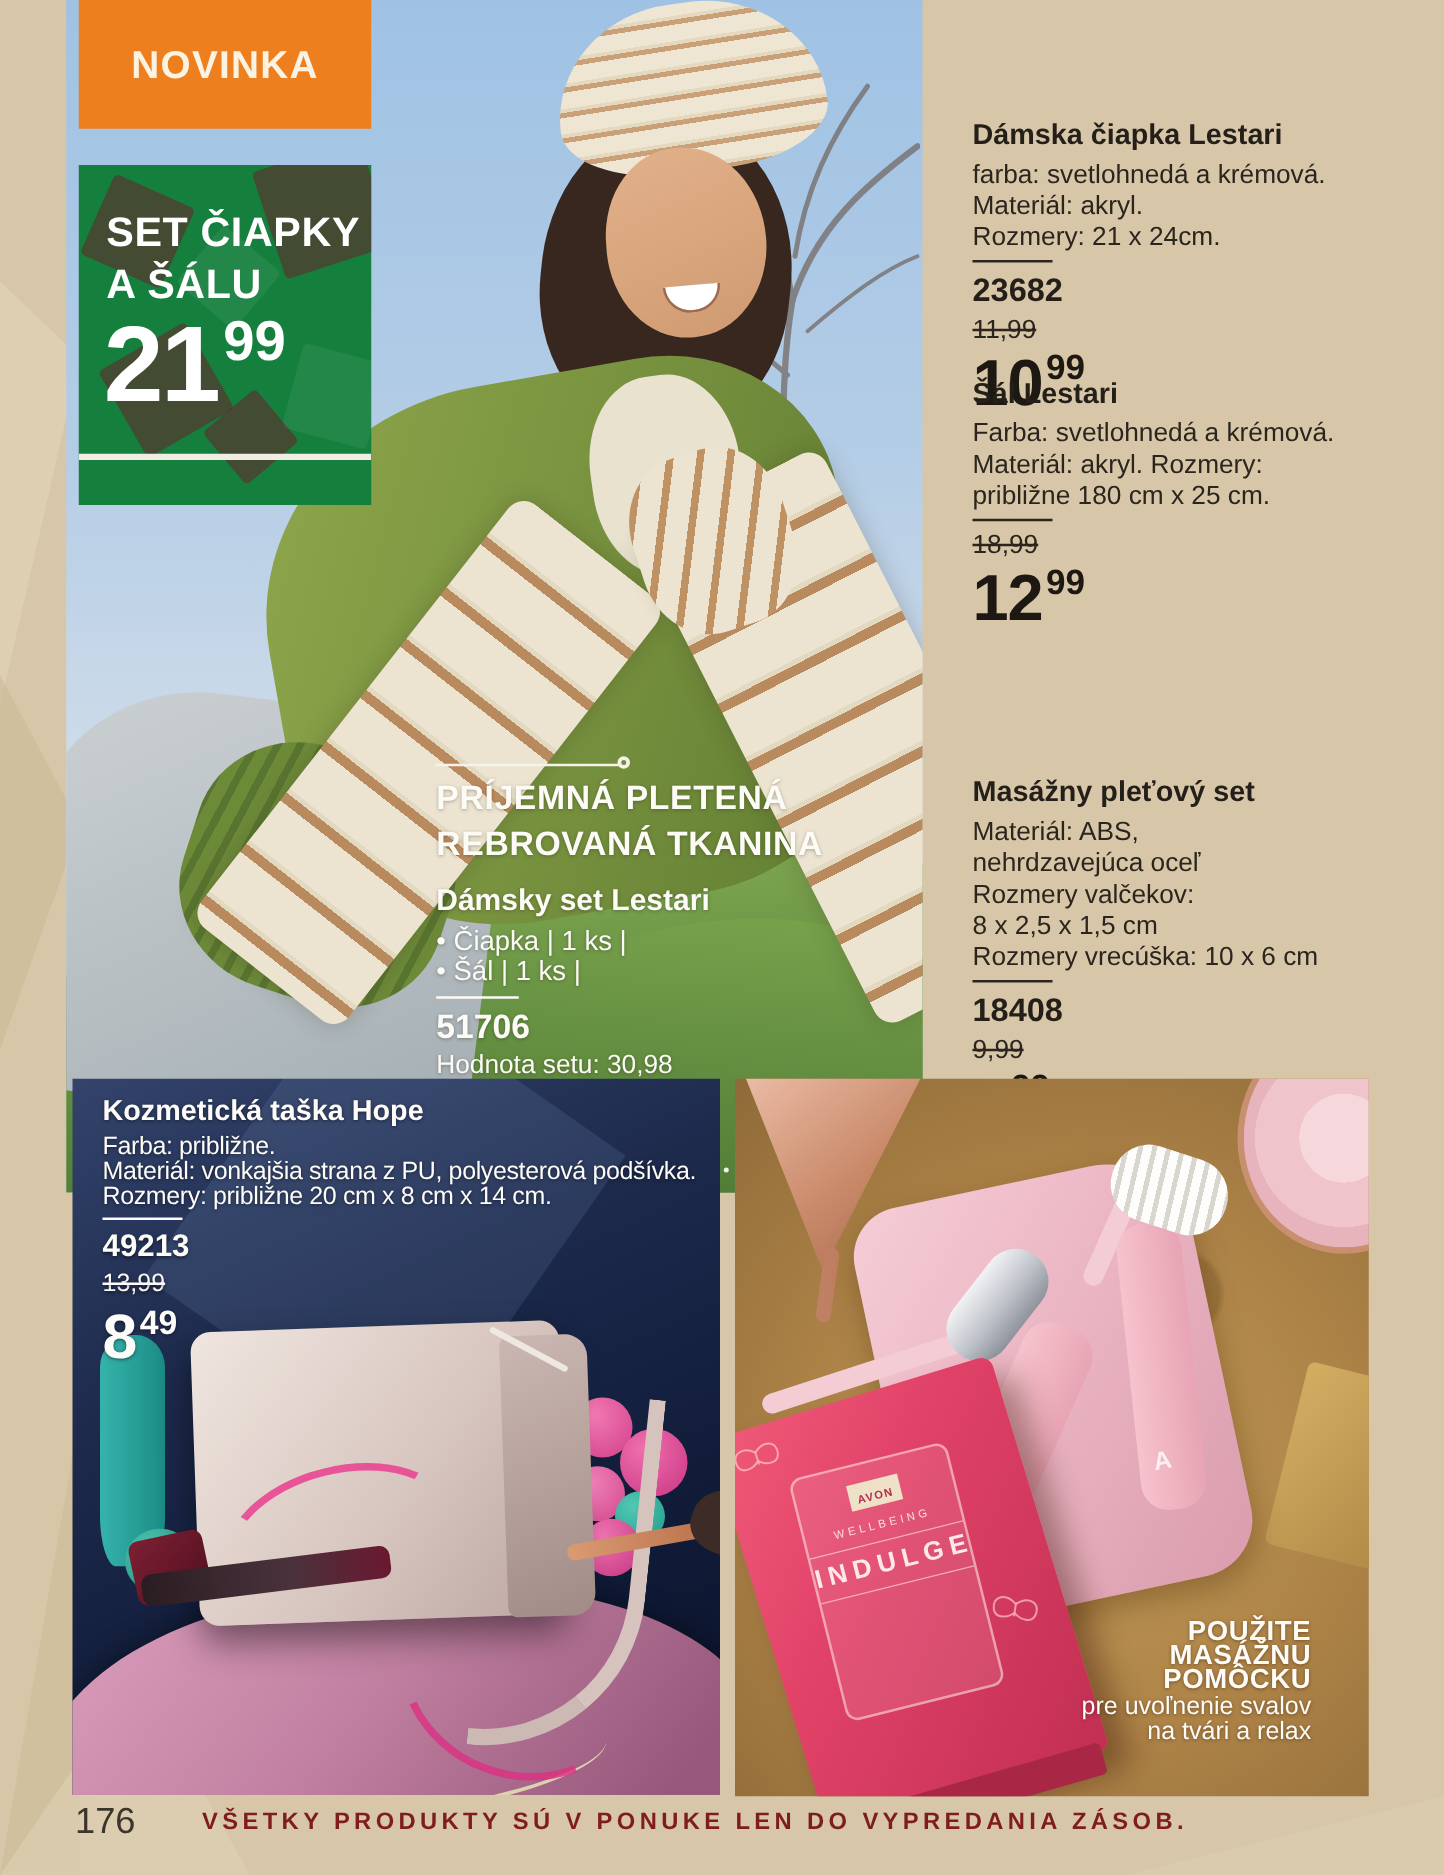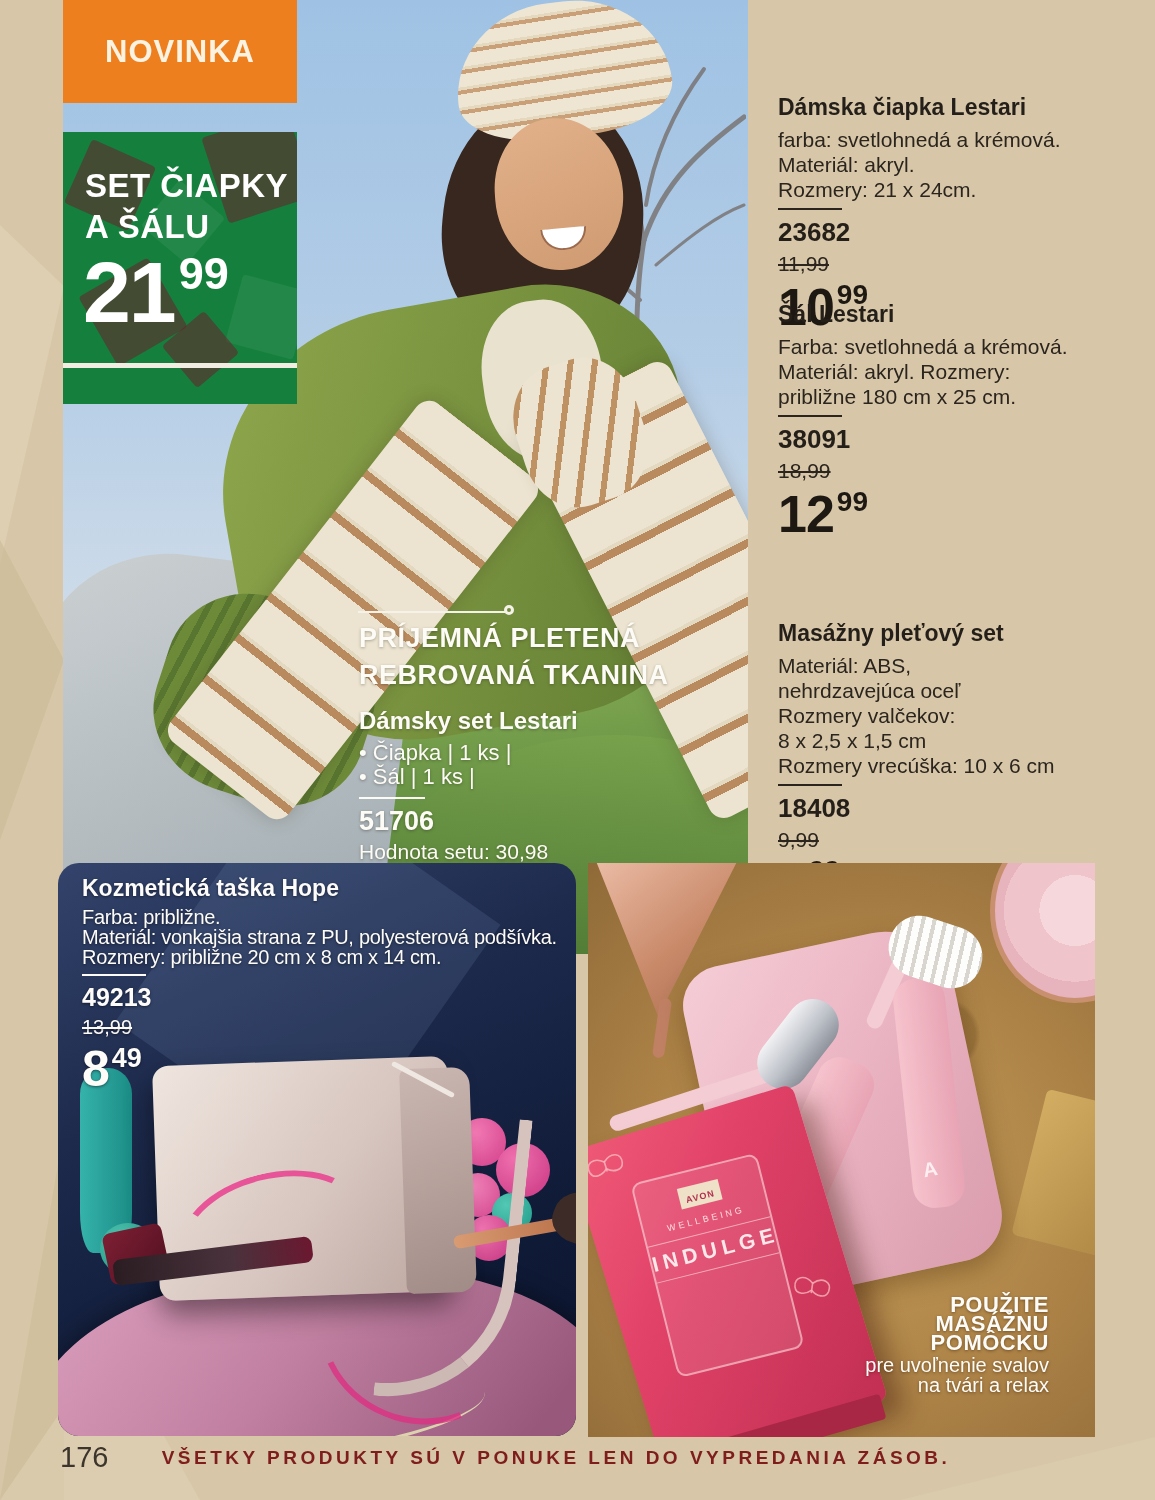--- a/index.html
+++ b/index.html
@@ -16,21 +16,21 @@
   
   .bg-tri { position:absolute; opacity:.55; }
   .t1 { left:0; top:225px; width:64px; height:340px; background:#e3d5ba; clip-path:polygon(0 0,100% 18%,0 100%); }
   .t2 { left:0; top:540px; width:64px; height:300px; background:#c9b globalthis; background:#c9b894; clip-path:polygon(0 0,100% 40%,0 100%); }
   .t3 { left:0; top:1130px; width:64px; height:370px; background:#cbb995; clip-path:polygon(0 100%,100% 0,100% 100%); }
   .t4 { left:0; top:1340px; width:200px; height:160px; background:#e0d2b7; clip-path:polygon(0 100%,55% 0,100% 100%); }
   .t5 { left:900px; top:1437px; width:255px; height:63px; background:#dccdb0; clip-path:polygon(0 100%,100% 0,100% 100%); }
 
   
   #hero {
-    left:63px; top:0; width:685px; height:954px;
+    left:53px; top:0; width:685px; height:954px;
     background:linear-gradient(180deg,#9fc2e4 0%,#b4cde6 38%,#c8d8e8 58%,#cfdce9 66%);
     overflow:hidden;
   }
   .grass {
     position:absolute; left:-70px; bottom:-60px; width:830px; height:350px;
     background:linear-gradient(180deg,#85ab54 0%,#5d8a3e 55%,#45702f 100%);
     border-radius:48% 36% 0 0 / 60% 42% 0 0;
     transform:rotate(-5deg);
   }
   .grass2 {
@@ -116,21 +116,20 @@
   .p-old { font-size:21px; color:#2b251e; text-decoration:line-through; margin-top:4px; }
   .p-price { margin-top:1px; font-weight:bold; color:#1d1812; }
   .p-price .int { font-size:52px; letter-spacing:-1px; }
   .p-price .sup { font-size:28px; position:relative; top:-21px; left:3px; }
 
   
   #bagphoto {
     left:58px; top:863px; width:518px; height:573px;
     background:linear-gradient(155deg,#33436b 0%,#1d2a4c 35%,#101b38 70%,#0b142c 100%);
     overflow:hidden;
-    border-radius:21px;
   }
   .sheen { position:absolute; left:120px; top:-40px; width:260px; height:300px; background:rgba(140,170,215,.14); transform:rotate(35deg); }
   .vase { position:absolute; left:22px; top:205px; width:52px; height:185px; background:linear-gradient(90deg,#35b3ab,#1b8c86); border-radius:45% 45% 25% 25% / 14% 14% 22% 22%; }
   .bagbody { position:absolute; left:98px; top:198px; width:295px; height:235px; background:linear-gradient(128deg,#efe6df 0%,#d8c6c0 55%,#bba69f 100%); border-radius:16px; transform:rotate(-2deg); box-shadow:0 14px 28px rgba(0,0,0,.45); }
   .bagside { position:absolute; left:345px; top:205px; width:70px; height:225px; background:linear-gradient(160deg,#cbb7b1,#a18b86); border-radius:8px 18px 18px 8px; transform:rotate(-2deg); }
   .zipper { position:absolute; left:330px; top:214px; width:70px; height:5px; background:#efe8e2; transform:rotate(28deg); border-radius:3px; }
   .strap { position:absolute; left:330px; top:250px; width:130px; height:290px; border:none; border-right:13px solid #d6c3bd; border-bottom:13px solid #cdb9b3; border-radius:0 0 130px 0; transform:rotate(6deg); }
   .bauble { position:absolute; border-radius:50%; }
   .lipstick { position:absolute; left:55px; top:385px; width:200px; height:26px; background:linear-gradient(90deg,#2a1d22,#4a323c 60%,#6b1830); border-radius:8px; transform:rotate(-7deg); }
   .polish { position:absolute; left:48px; top:365px; width:60px; height:52px; background:linear-gradient(140deg,#7e1f35,#51101f); border-radius:8px; transform:rotate(-12deg); }
@@ -283,21 +282,20 @@
     <span class="int">10</span><span class="sup">99</span>
   </div>
 </div>
 
 <div class="product p2">
   <div class="p-name">Šál Lestari</div>
   <div class="p-line">Farba: svetlohnedá a krémová.</div>
   <div class="p-line">Materiál: akryl. Rozmery:</div>
   <div class="p-line">približne 180 cm x 25 cm.</div>
   <div class="p-rule"></div>
-  <div class="p-code">38091</div>
   <div class="p-old">18,99</div>
   <div class="p-price">
     <span class="int">12</span><span class="sup">99</span>
   </div>
 </div>
 
 <div class="product p3">
   <div class="p-name">Masážny pleťový set</div>
   <div class="p-line">Materiál: ABS,</div>
   <div class="p-line">nehrdzavejúca oceľ</div>

